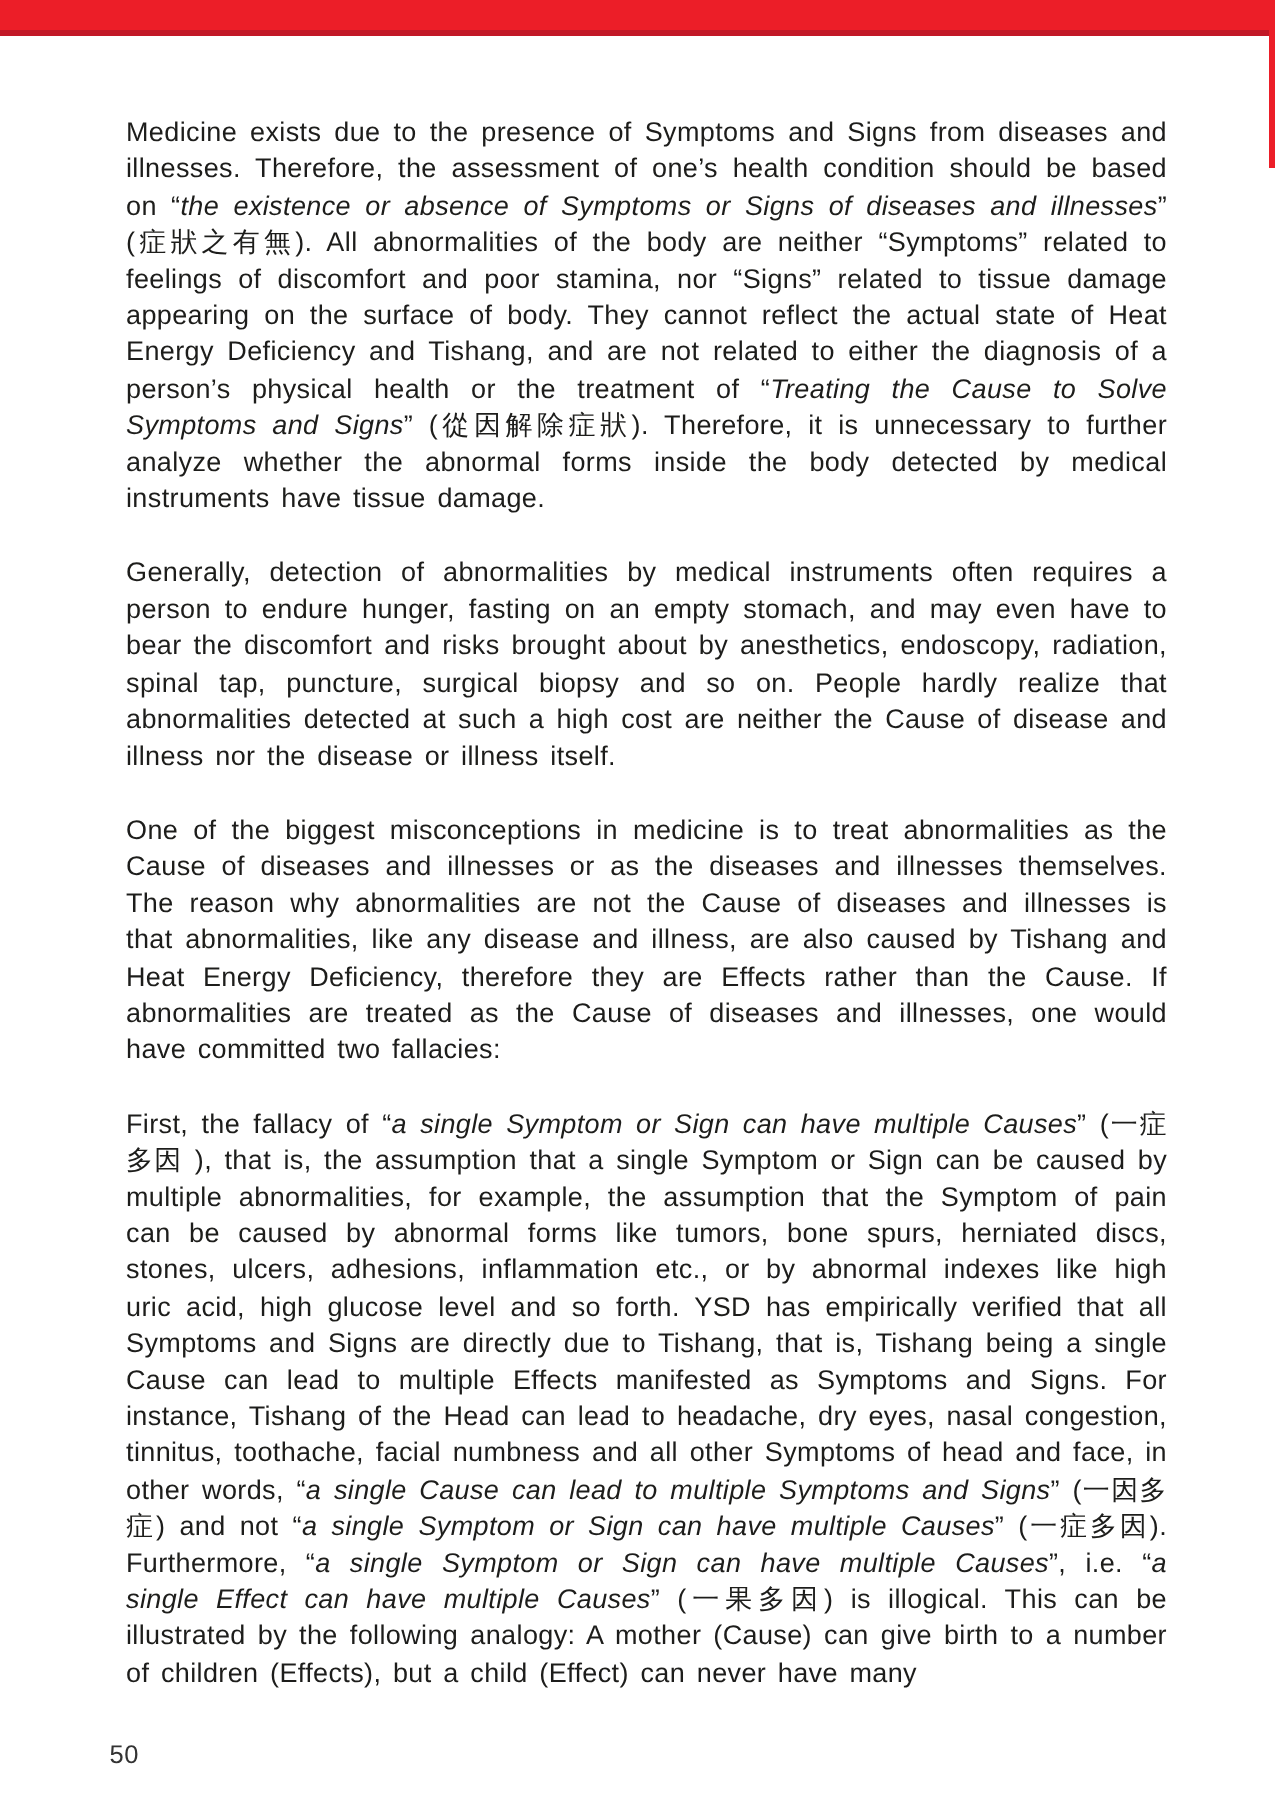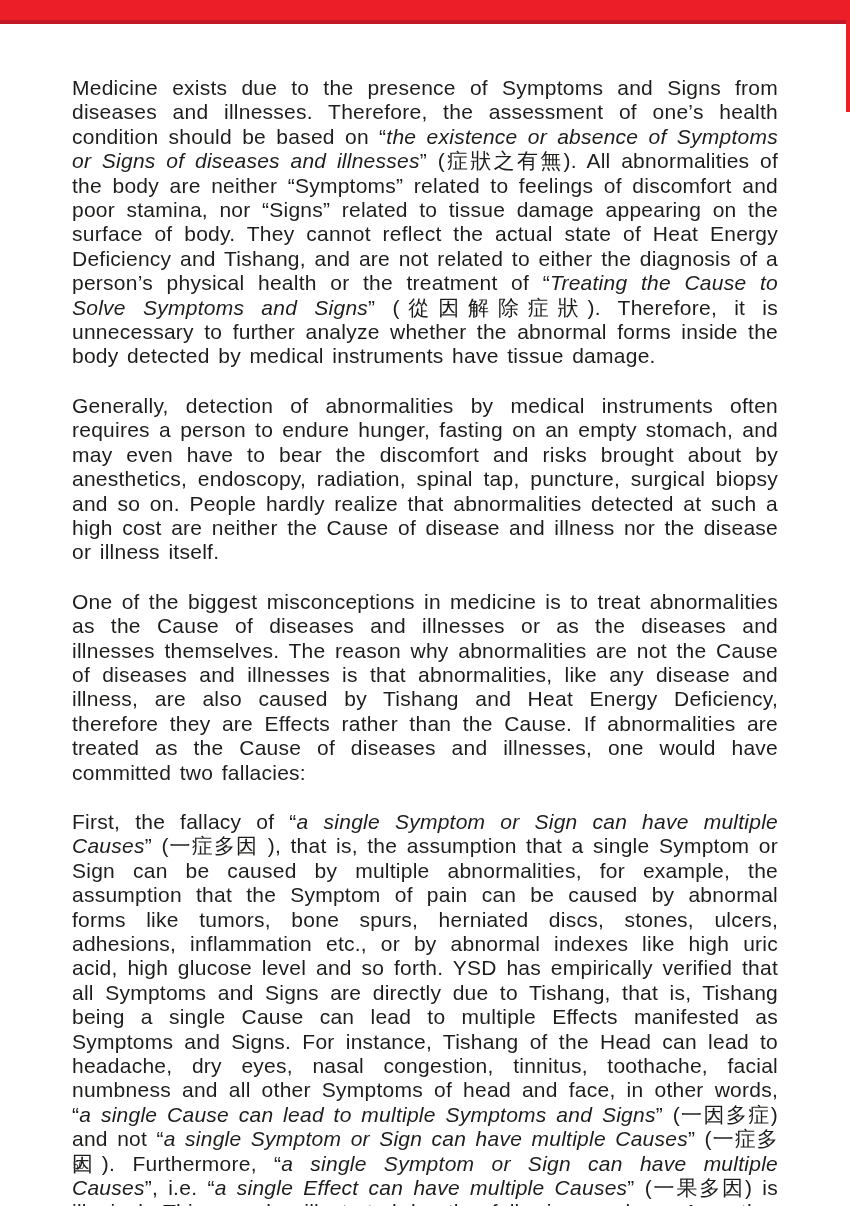--- a/index.html
+++ b/index.html
@@ -31,35 +31,35 @@
     height: 112px;
     background: var(--accent-red);
   }
   .content {
     position: absolute;
     left: 72px;
     right: 72px;
     top: 76px;
   }
   .content p {
-    margin: 0 0 25px 0;
-    font-size: 21px;
+    margin: 0 0 25px 12px;
+    font-size: 18px;
     line-height: 24.4px;
     text-align: justify;
     letter-spacing: 0.25px;
     word-spacing: 2.5px;
     font-weight: 400;
   }
   .content p:last-child { margin-bottom: 0; }
   .it { font-style: italic; }
   .page-number {
     position: absolute;
     left: 73px;
     top: 1160px;
-    font-size: 10px;
+    font-size: 17px;
     letter-spacing: 0.3px;
     color: #333333;
   }
 </style>
 </head>
 <body>
 
 <div class="page">
 
   <div class="top-red-bar"></div>

